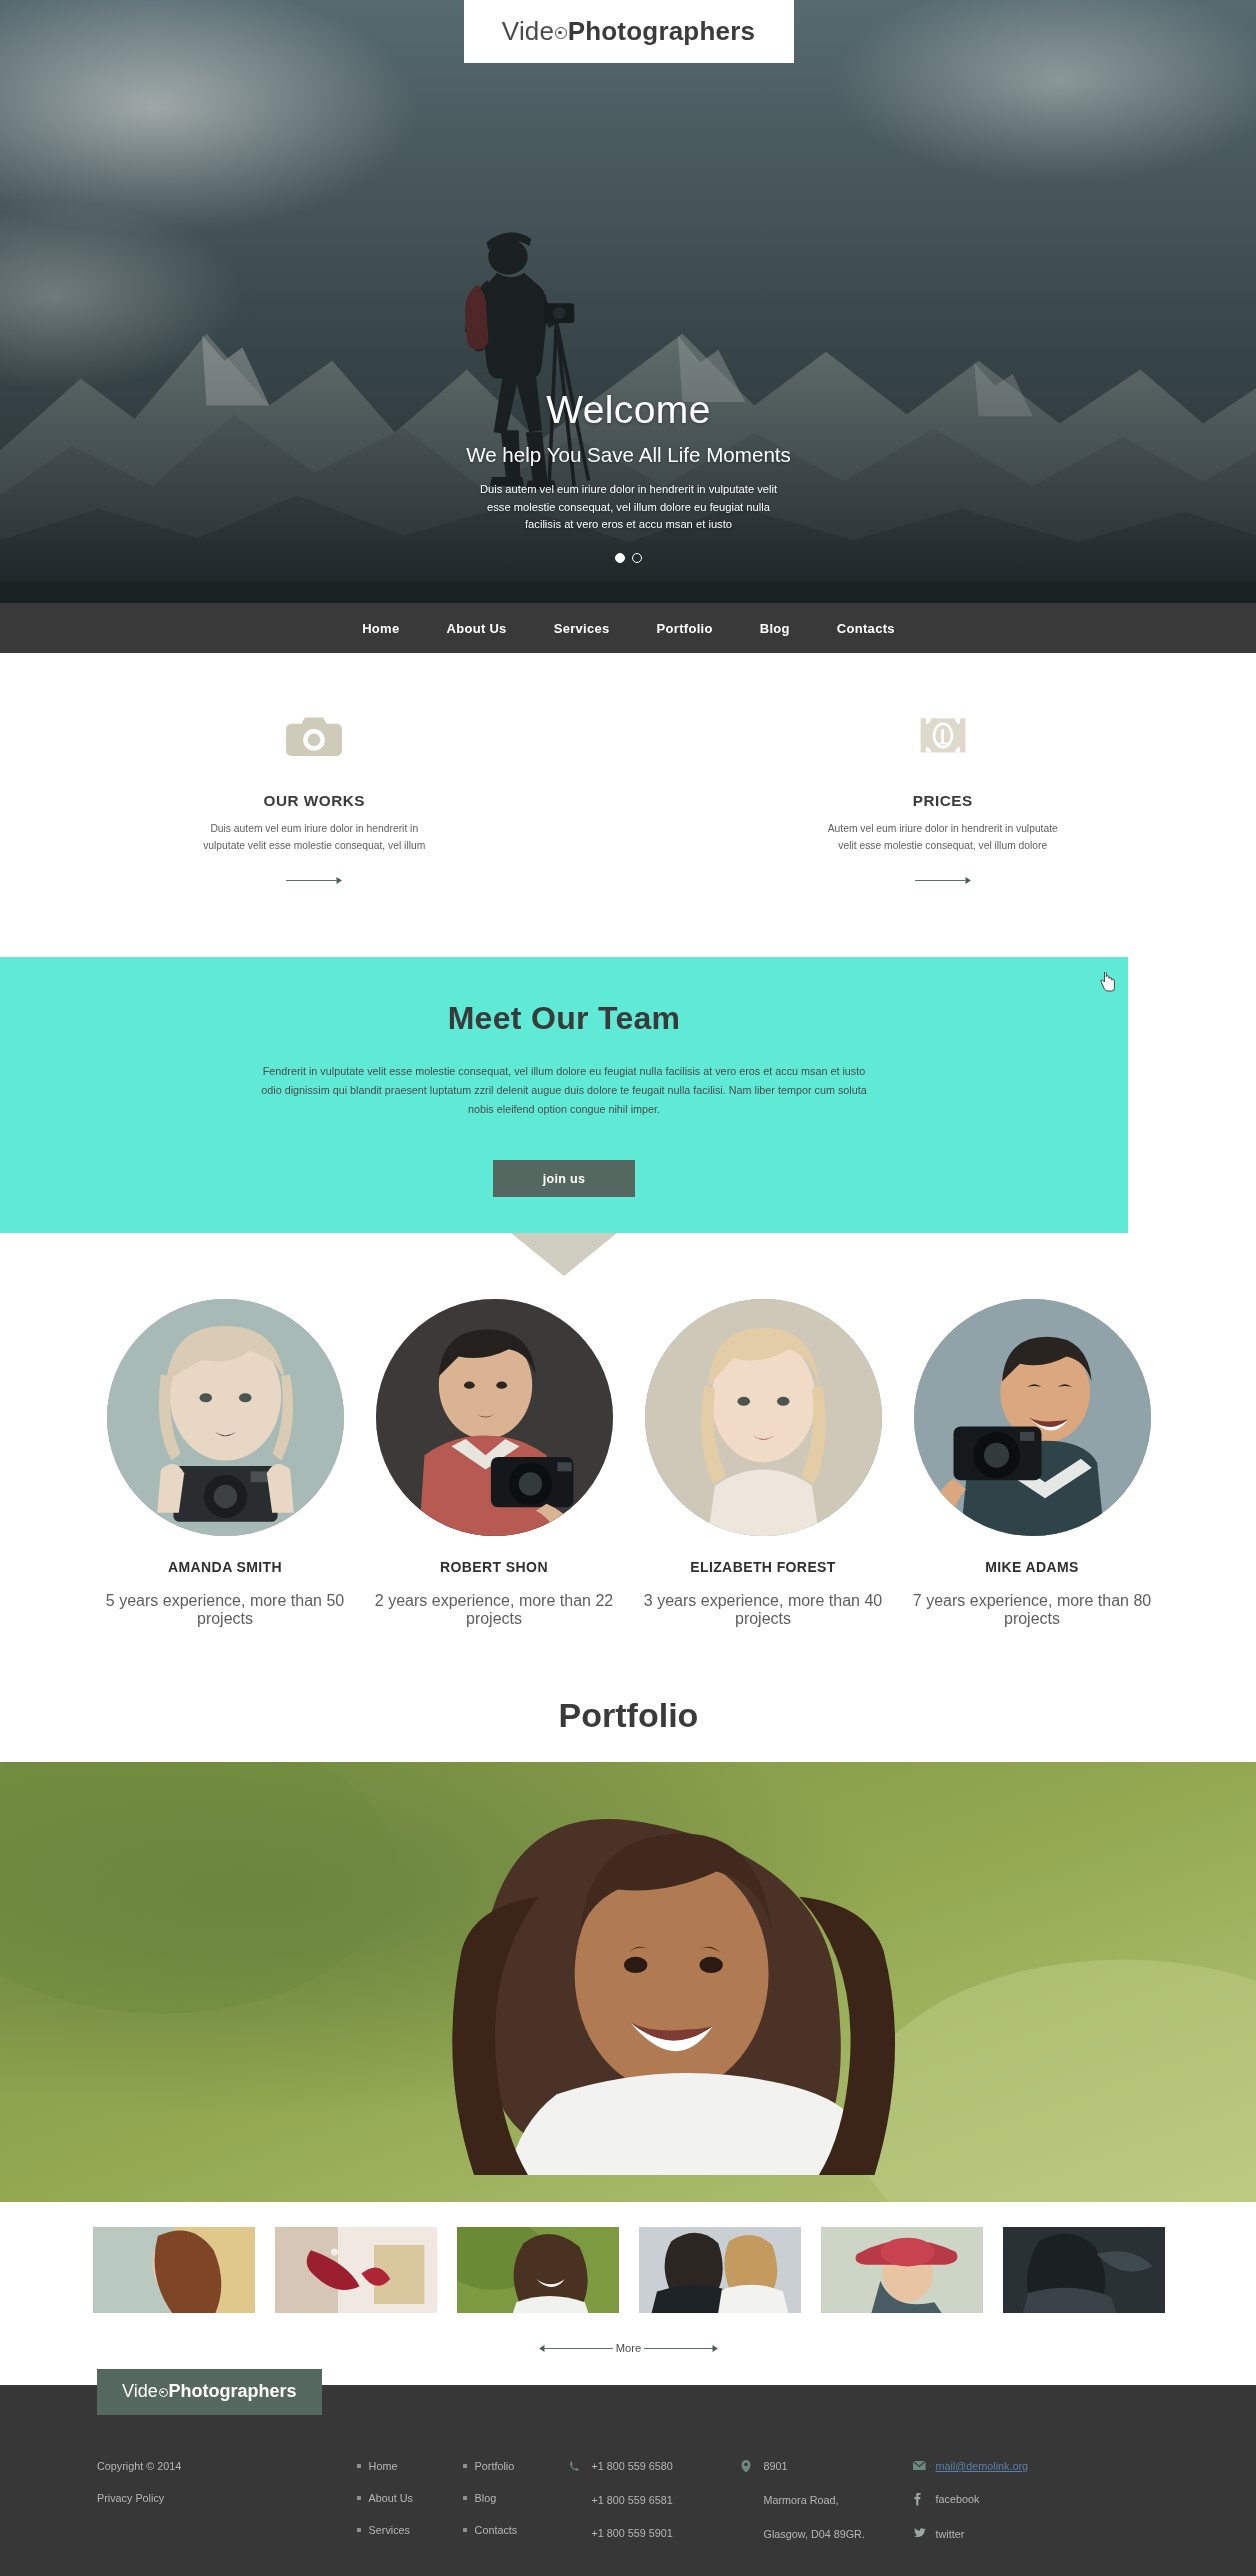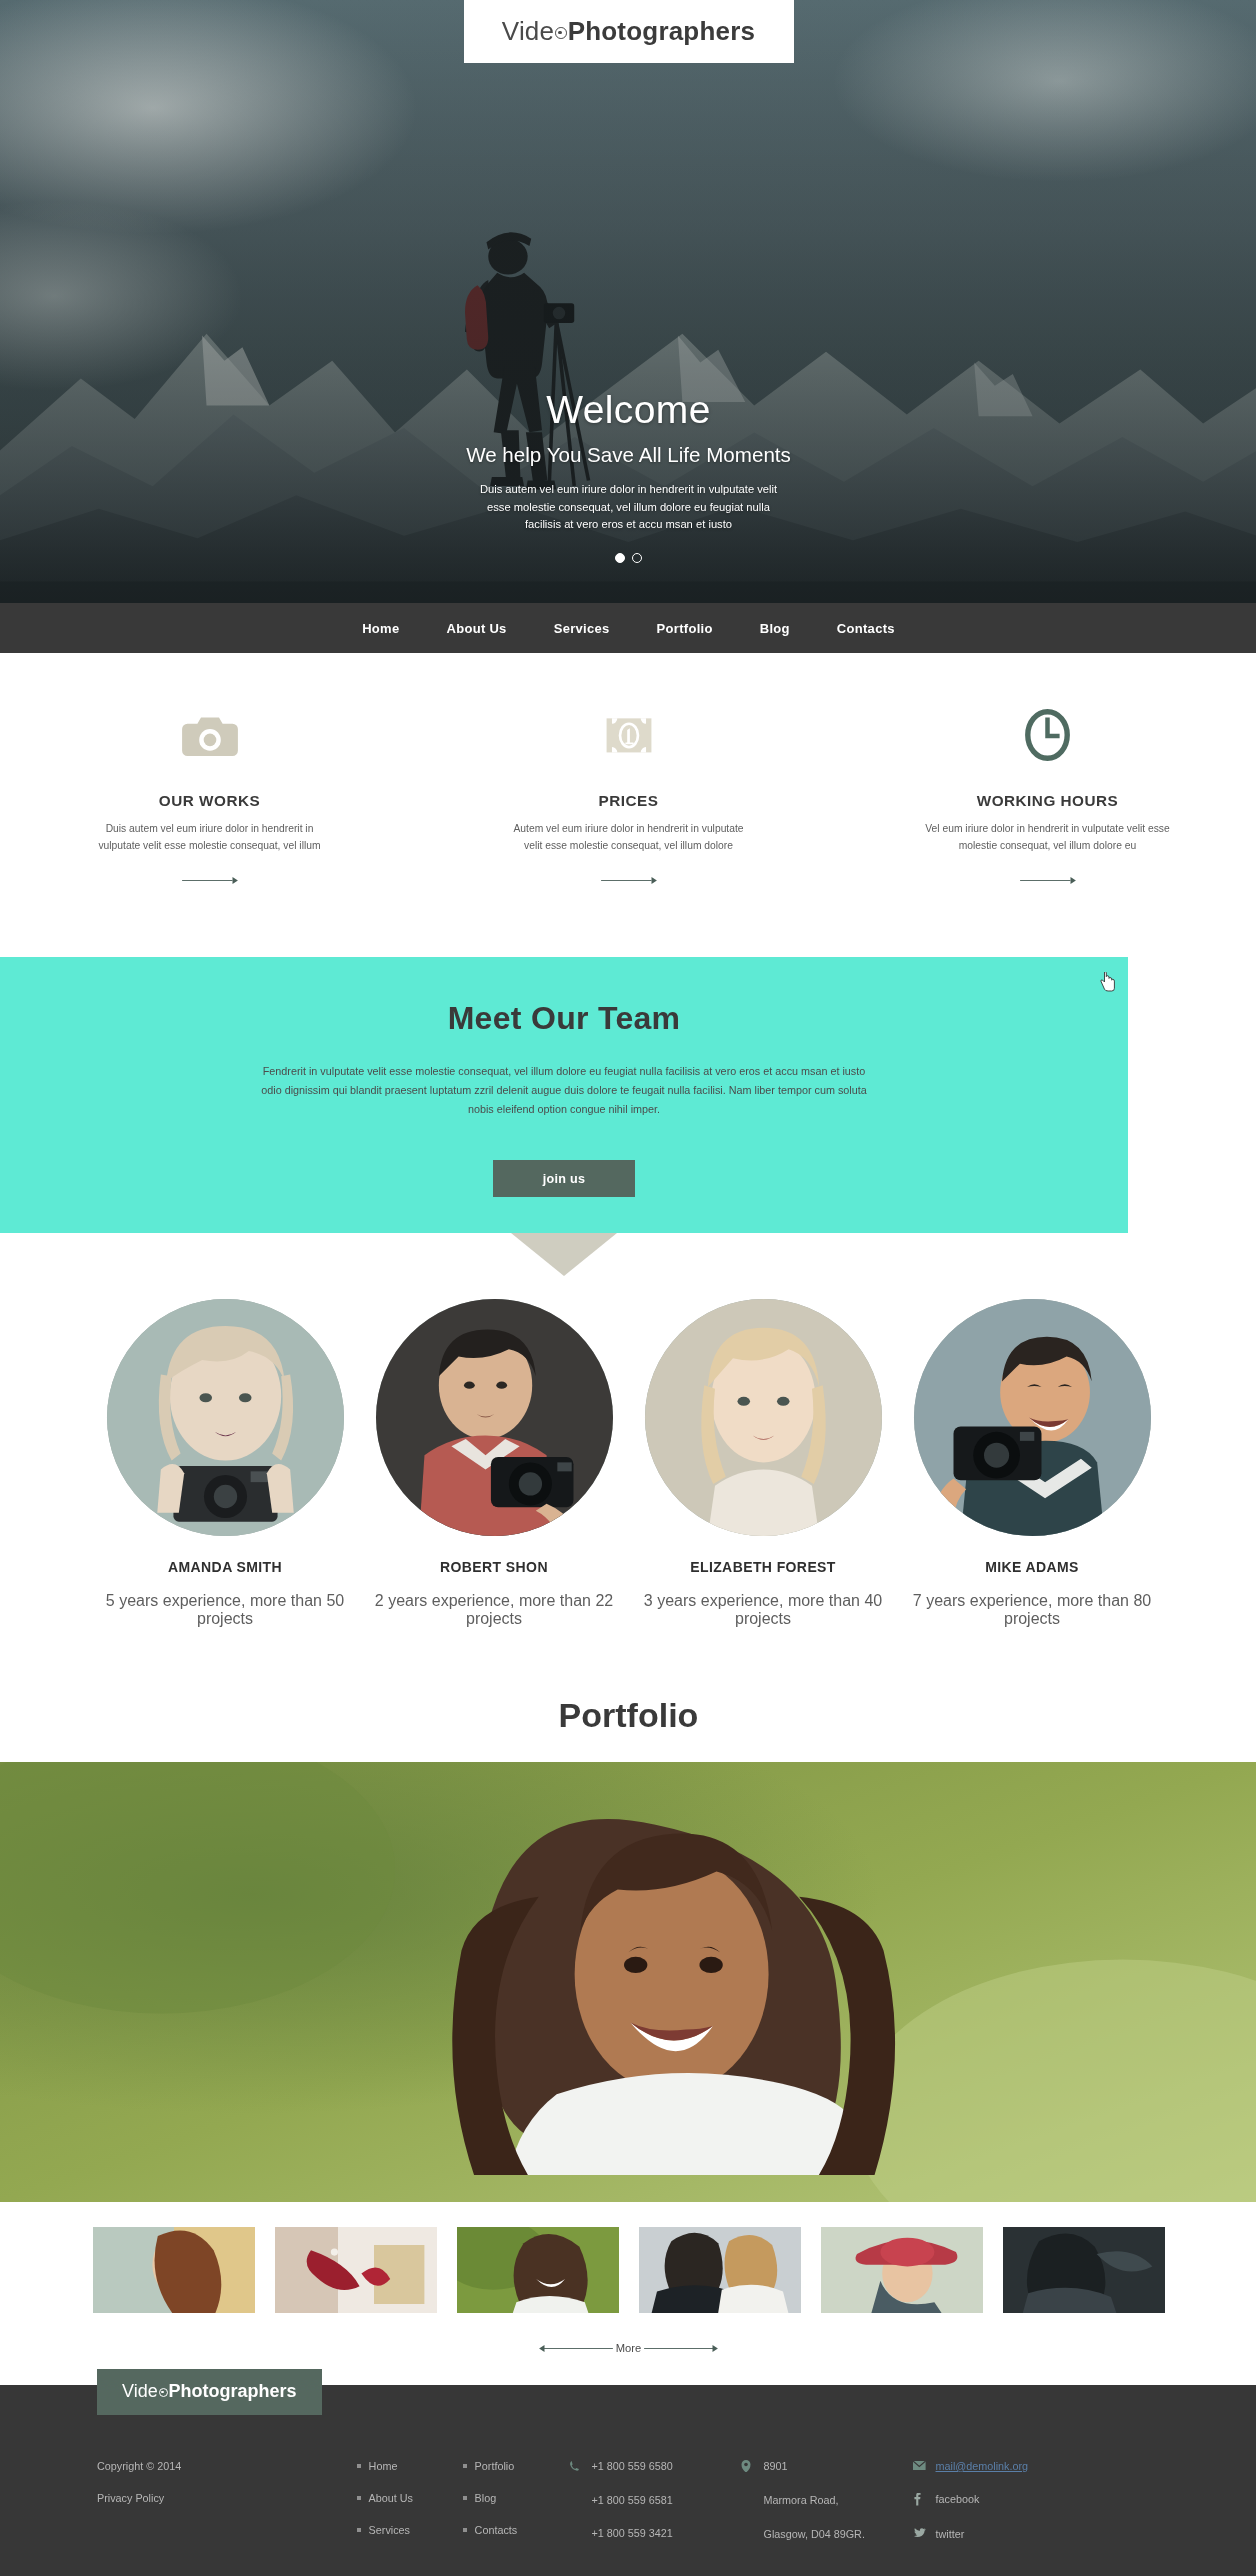--- a/index.html
+++ b/index.html
@@ -345,36 +345,20 @@
       <div class="feature-title">PRICES</div>
       <div class="feature-text">Autem vel eum iriure dolor in hendrerit in vulputate velit esse molestie consequat, vel illum dolore</div>
       <div class="feature-arrow">
         <svg width="56" height="9" viewBox="0 0 62 10">
             <line x1="0" y1="5" x2="56" y2="5" stroke="#4a5e58" stroke-width="1"></line>
             <path d="M56 1 L62 5 L56 9 Z" fill="#4a5e58"></path>
           </svg>
       </div>
     </div>
 
-    <div class="feature">
-      <div class="feature-icon">
-        <svg width="47" height="52" viewBox="0 0 52 58">
-          <ellipse cx="26" cy="29" rx="22" ry="26" fill="none" stroke="#4f6b61" stroke-width="6"></ellipse>
-          <path d="M26 12 v18 h11" fill="none" stroke="#4f6b61" stroke-width="5" stroke-linecap="square"></path>
-        </svg>
-      </div>
-      <div class="feature-title">WORKING HOURS</div>
-      <div class="feature-text">Vel eum iriure dolor in hendrerit in vulputate velit esse molestie consequat, vel illum dolore eu</div>
-      <div class="feature-arrow">
-        <svg width="56" height="9" viewBox="0 0 62 10">
-            <line x1="0" y1="5" x2="56" y2="5" stroke="#4a5e58" stroke-width="1"></line>
-            <path d="M56 1 L62 5 L56 9 Z" fill="#4a5e58"></path>
-          </svg>
-      </div>
-    </div>
   </section>
 
   <section class="team-cta">
     <div class="team-title">Meet Our Team</div>
     <div class="team-desc">Fendrerit in vulputate velit esse molestie consequat, vel illum dolore eu feugiat nulla facilisis at vero eros et accu msan et iusto odio dignissim qui blandit praesent luptatum zzril delenit augue duis dolore te feugait nulla facilisi. Nam liber tempor cum soluta nobis eleifend option congue nihil imper.</div>
     <button class="join-btn">join us</button>
     <svg class="cursor-hand" viewBox="0 0 17 22">
       <path d="M5 1 v10 l-2 -2 q-2 -1 -2 1 l4 9 q1 2 4 2 h4 q3 0 3 -3 v-8 q0 -2 -2 -2 q-1 0 -1 1 v-1 q0 -2 -2 -2 q-1 0 -1 1 v-1 q0 -2 -2 -2 q-1 0 -1 1 v-4 q0 -2 -2 -2 Z" fill="#fff" stroke="#333" stroke-width="1"></path>
     </svg>
     <div class="cta-arrow"></div>
@@ -629,21 +613,21 @@
               </svg>
           </span>
           <span>+1 800 559 6580</span>
         </div>
         <div class="f-contact-row">
           <span class="f-icon-blank"></span>
           <span>+1 800 559 6581</span>
         </div>
         <div class="f-contact-row">
           <span class="f-icon-blank"></span>
-          <span>+1 800 559 3421</span>
+          <span>+1 800 559 5901</span>
         </div>
       </div>
 
       <div class="f-contact">
         <div class="f-contact-row">
           <span class="f-icon">
             <svg width="10" height="12.6" viewBox="0 0 11 14">
                 <path d="M5.5 0 a5 5 0 0 1 5 5 q0 5 -5 9 q-5 -4 -5 -9 a5 5 0 0 1 5 -5 Z" fill="#6d8a80"></path>
                 <circle cx="5.5" cy="5" r="2" fill="#373737"></circle>
               </svg>

